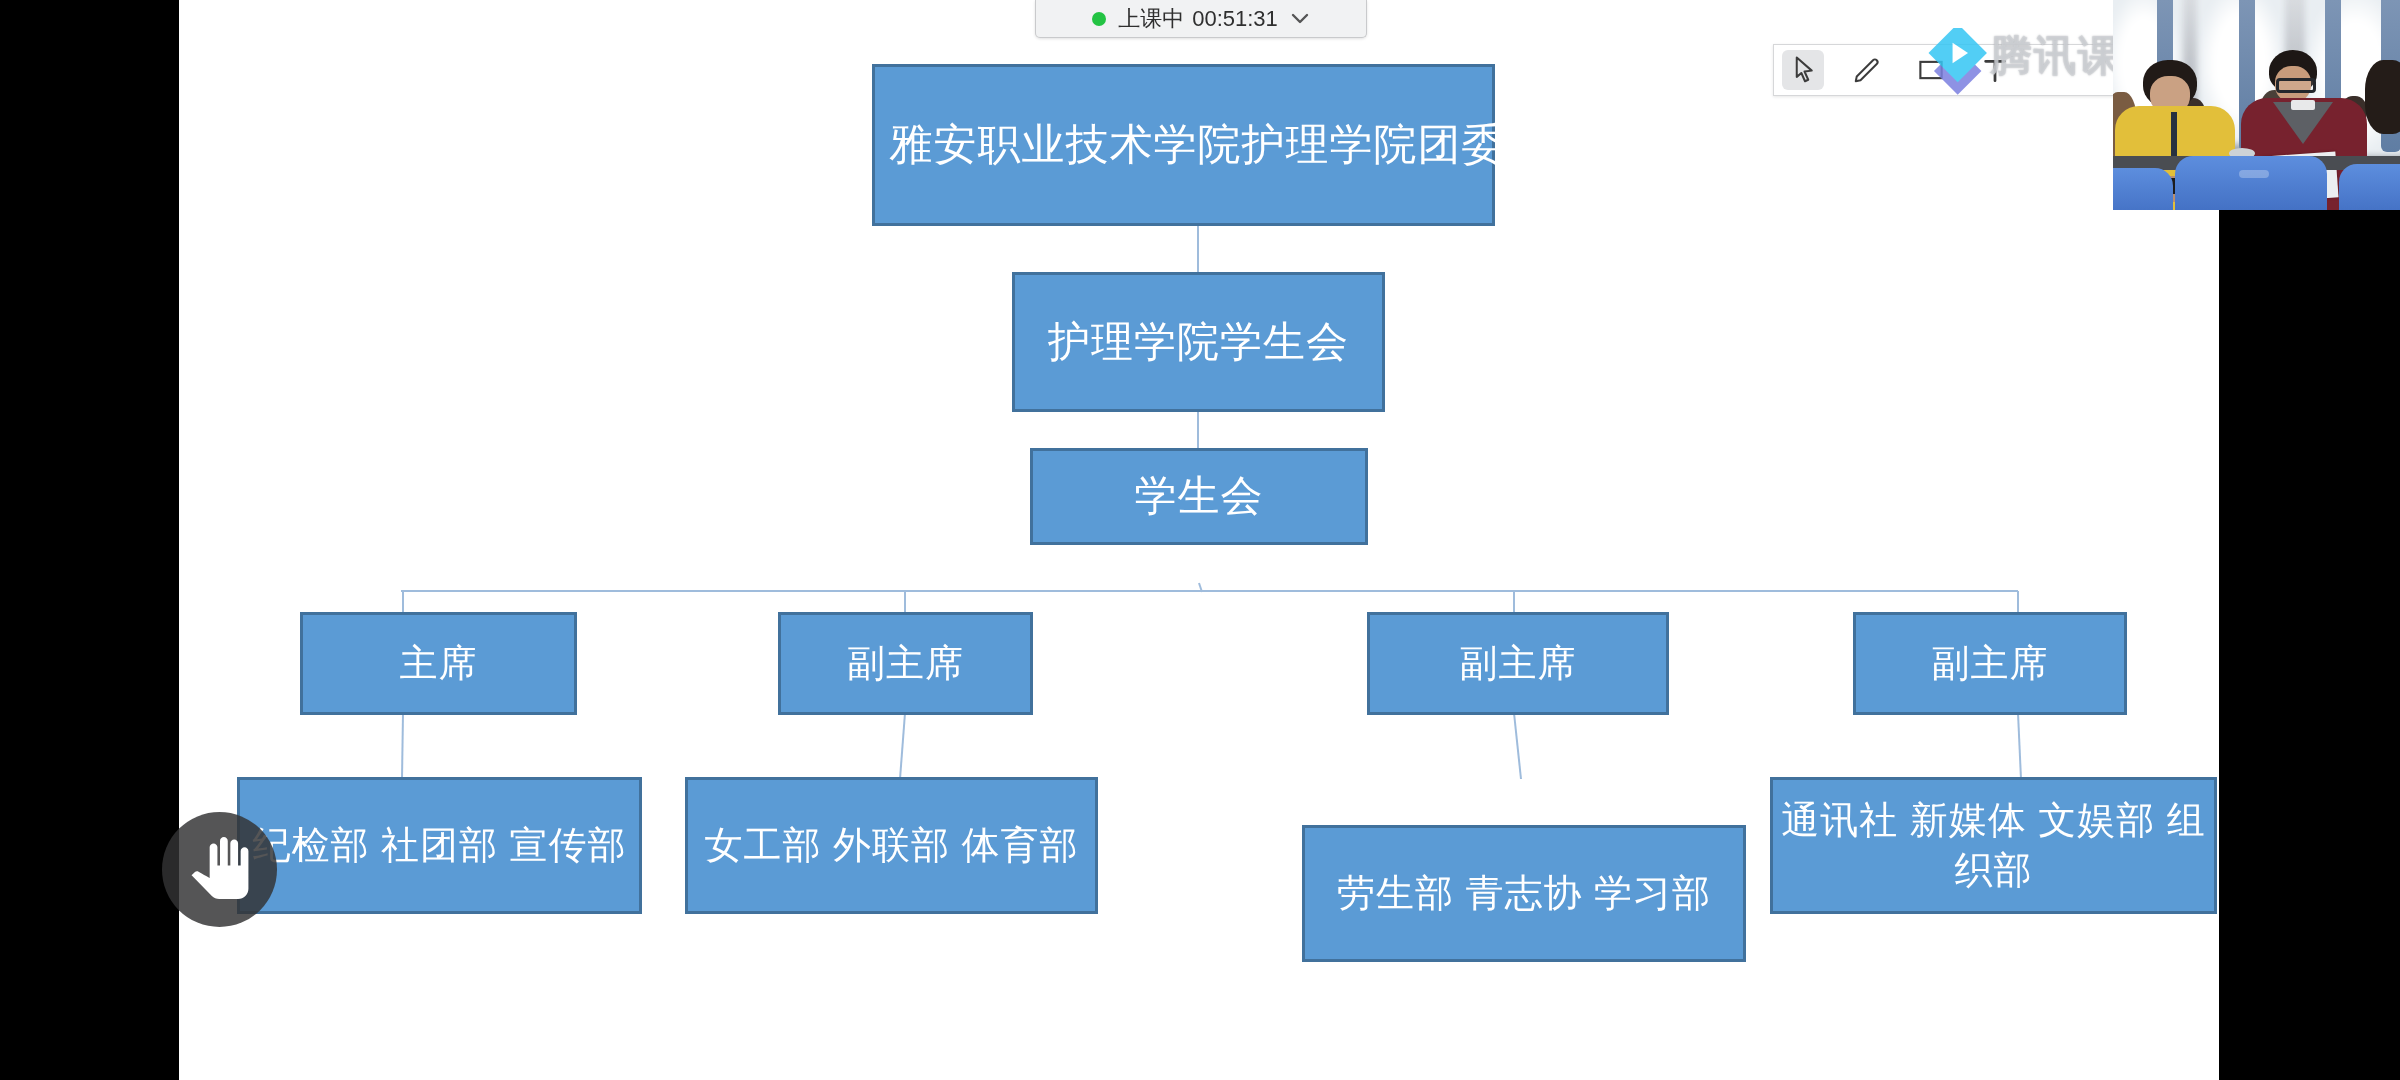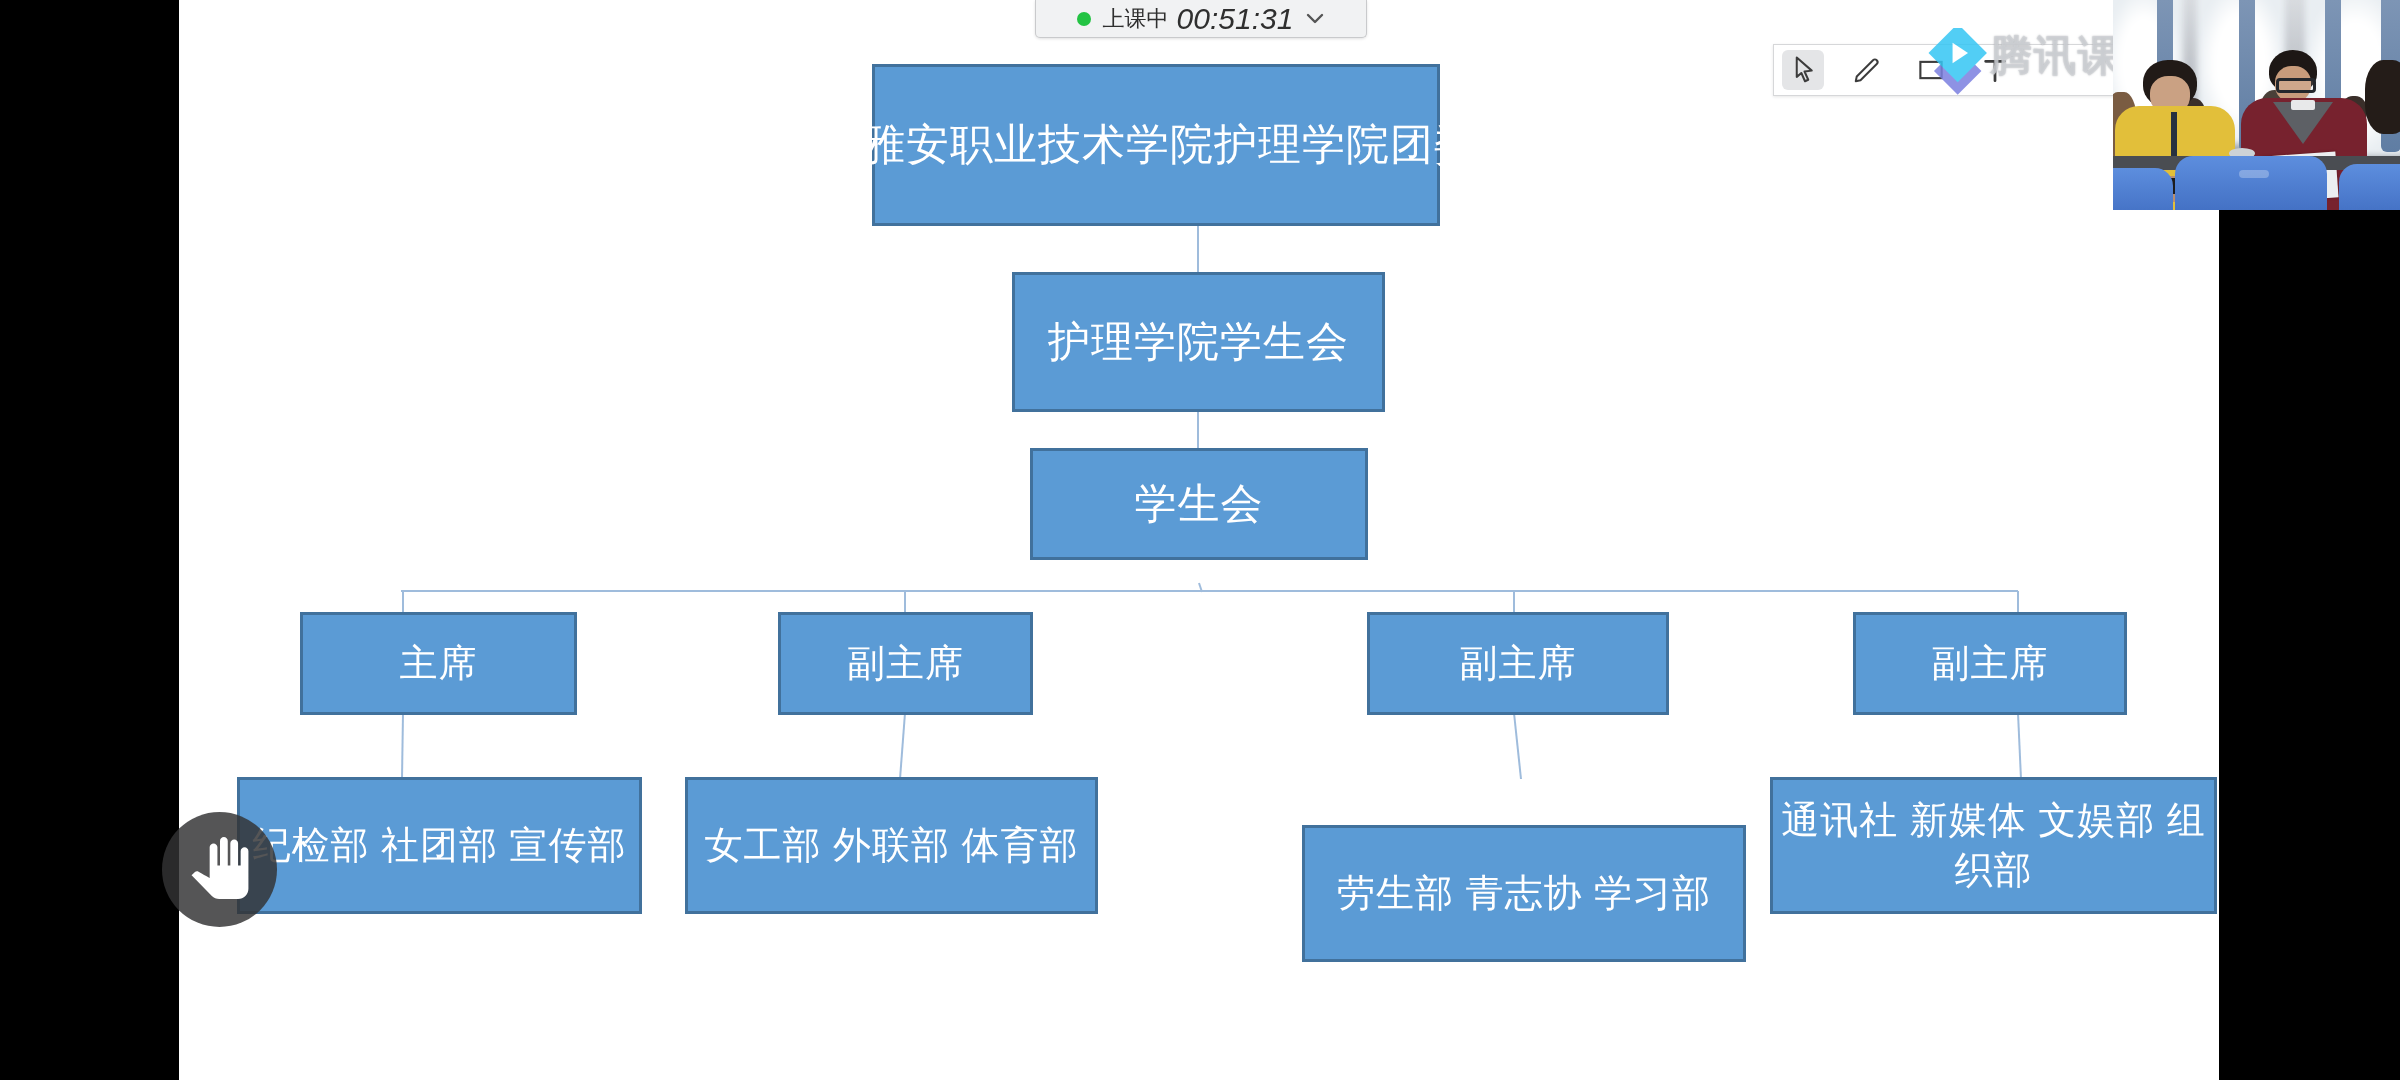--- a/index.html
+++ b/index.html
@@ -10,40 +10,40 @@
   .letterbox.left{left:0;width:179px;}
   .letterbox.right{left:2219px;width:181px;}
   .slide{position:absolute;left:179px;top:0;width:2040px;height:1080px;background:#ffffff;}
 
   
   .connectors{position:absolute;left:0;top:0;pointer-events:none;}
   .connectors line{stroke:#9fbcdc;stroke-width:2;}
   .node{position:absolute;background:#5b9bd5;border:3px solid #41719c;color:#fff;
         display:flex;align-items:center;justify-content:center;text-align:center;
         box-sizing:border-box;letter-spacing:1px;line-height:1.3;}
-  .n1{left:872px;top:64px;width:568px;height:162px;font-size:43px;white-space:nowrap;padding-left:28px;}
+  .n1{left:872px;top:64px;width:623px;height:162px;font-size:43px;white-space:nowrap;padding-left:28px;}
   .n2{left:1012px;top:272px;width:373px;height:140px;font-size:42px;white-space:nowrap;}
-  .n3{left:1030px;top:448px;width:338px;height:112px;font-size:42px;white-space:nowrap;}
+  .n3{left:1030px;top:448px;width:338px;height:97px;font-size:42px;white-space:nowrap;}
   .n4a{left:300px;top:612px;width:277px;height:103px;font-size:38px;white-space:nowrap;}
   .n4b{left:778px;top:612px;width:255px;height:103px;font-size:38px;white-space:nowrap;}
   .n4c{left:1367px;top:612px;width:302px;height:103px;font-size:38px;white-space:nowrap;}
   .n4d{left:1853px;top:612px;width:274px;height:103px;font-size:38px;white-space:nowrap;}
   .n5a{left:237px;top:777px;width:405px;height:137px;font-size:38px;white-space:nowrap;}
   .n5b{left:685px;top:777px;width:413px;height:137px;font-size:38px;white-space:nowrap;}
   .n5c{left:1302px;top:777px;width:444px;height:137px;font-size:38px;white-space:nowrap;margin-top:48px;}
   .n5d{left:1770px;top:777px;width:447px;height:137px;font-size:38px;padding:0 0;}
 
   
   .status-pill{position:absolute;left:1035px;top:0;width:332px;height:38px;
     background:#f1f2f3;border:1px solid #c9cacc;border-top:none;border-radius:0 0 5px 5px;
     display:flex;align-items:center;justify-content:center;gap:12px;box-sizing:border-box;
     box-shadow:0 1px 3px rgba(0,0,0,.12);z-index:30;cursor:pointer;}
   .status-dot{width:14px;height:14px;border-radius:50%;background:#23c343;}
   .status-text{font-size:22px;color:#2f2f2f;}
-  .status-timer{font-size:30px;color:#2f2f2f;margin-left:-4px;font-style:italic;}
+  .status-timer{font-size:22px;color:#2f2f2f;margin-left:-4px;}
   .chevron svg{display:block;}
 
   
   .toolbar{position:absolute;left:1773px;top:44px;width:447px;height:52px;background:#fff;
     border:1px solid #d6d7d9;box-sizing:border-box;display:flex;align-items:center;gap:22px;
     padding-left:8px;z-index:20;box-shadow:0 1px 3px rgba(0,0,0,.10);}
   .tool{width:42px;height:40px;border-radius:6px;display:flex;align-items:center;
     justify-content:center;cursor:pointer;background:transparent;border:none;padding:0;}
   .tool.selected{background:#e4e5e7;}
   .tool svg{display:block;}

